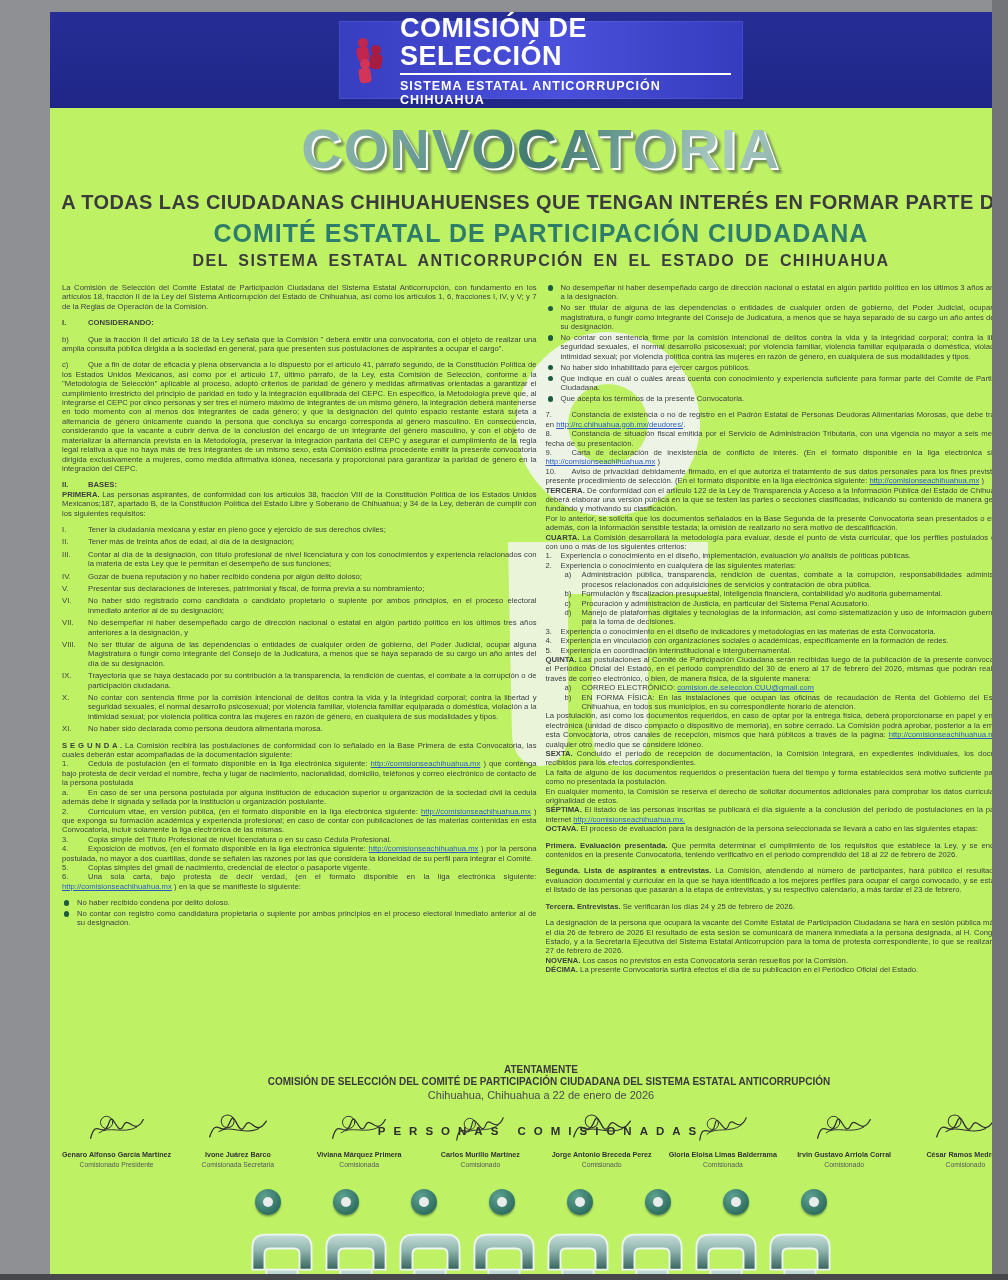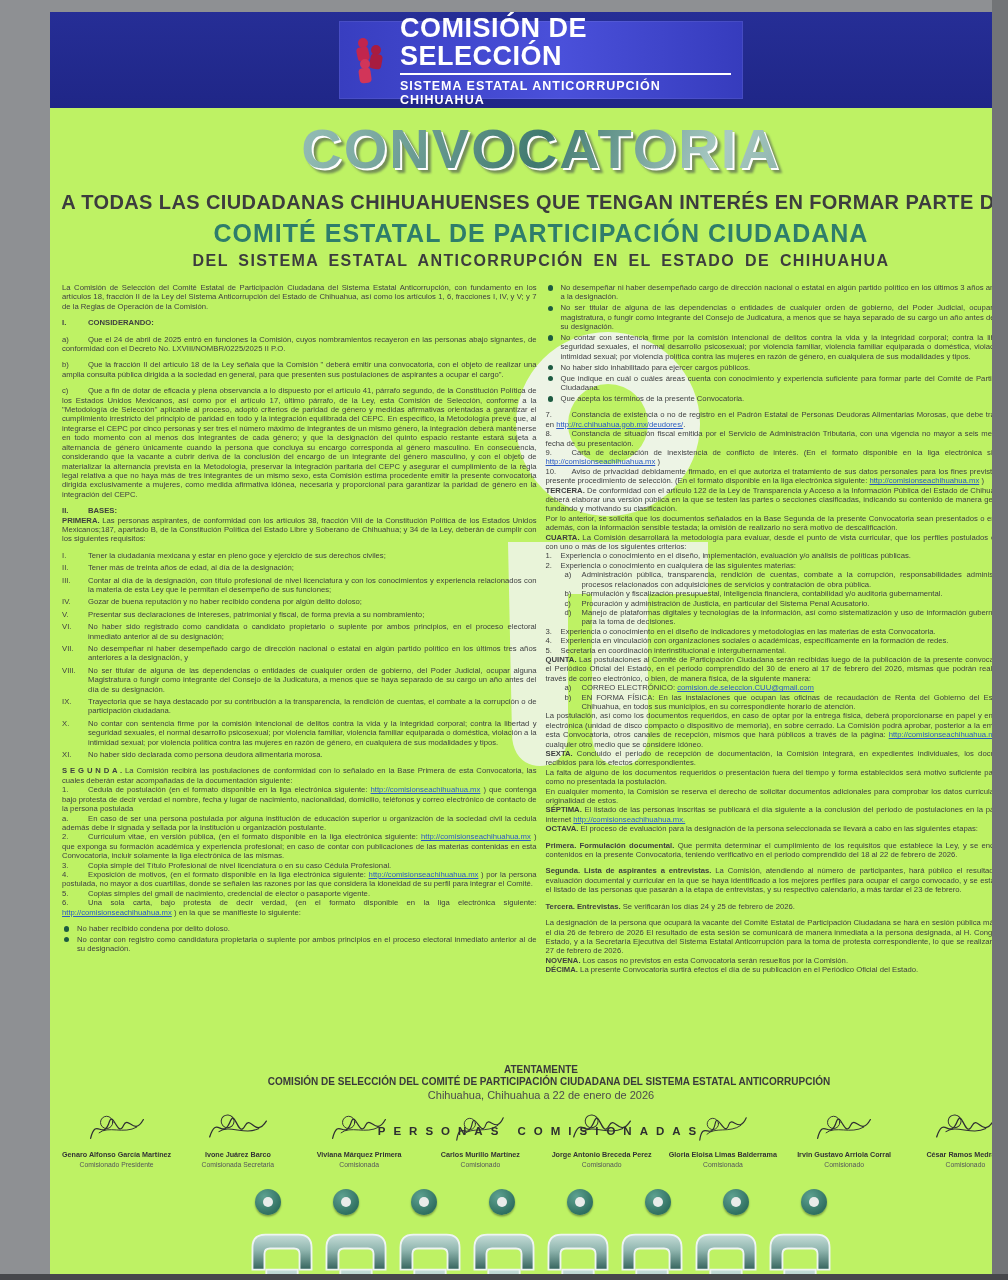--- a/index.html
+++ b/index.html
@@ -110,21 +110,20 @@
     <g fill="#f3f5f4">
       <path d="M80 10a46 46 0 1 1 0 92 46 46 0 0 1 0-92zm0 26a20 20 0 1 0 0 40 20 20 0 0 0 0-40z"></path>
       <path d="M30 115h100v26h-30v70c0 10-6 16-14 16s-14-6-14-16v-70h-12v70c0 10-6 16-14 16s-14-6-14-16z" opacity=".9"></path>
     </g>
   </svg>
 
   <div class="cols">
     <div class="col" id="leftcol">
         <div class="blk p g"><span>La Comisión de Selección del Comité Estatal de Participación Ciudadana del Sistema Estatal Anticorrupción, con fundamento en los artículos 18, fracción II de la Ley del Sistema Anticorrupción del Estado de Chihuahua, así como los artículos 1, 6, fracciones I, IV, y V; y 7 de la Reglas de Operación de la Comisión.</span></div>
         <div class="blk tab b g"><span class="lab">I.</span><span>CONSIDERANDO:</span></div>
-        <div class="blk tab g"><span class="lab">a)</span><span>Que el 24 de abril de 2025 entró en funciones la Comisión, cuyos nombramientos recayeron en las personas abajo signantes, de conformidad con el Decreto No. LXVIII/NOMBR/0225/2025 II P.O.</span></div>
         <div class="blk tab g"><span class="lab">b)</span><span>Que la fracción II del artículo 18 de la Ley señala que la Comisión " deberá emitir una convocatoria, con el objeto de realizar una amplia consulta pública dirigida a la sociedad en general, para que presenten sus postulaciones de aspirantes a ocupar el cargo".</span></div>
         <div class="blk tab g"><span class="lab">c)</span><span>Que a fin de dotar de eficacia y plena observancia a lo dispuesto por el artículo 41, párrafo segundo, de la Constitución Política de los Estados Unidos Mexicanos, así como por el artículo 17, último párrafo, de la Ley, esta Comisión de Selección, conforme a la "Metodología de Selección" aplicable al proceso, adoptó criterios de paridad de género y medidas afirmativas orientadas a garantizar el cumplimiento irrestricto del principio de paridad en todo y la integración equilibrada del CEPC. En específico, la Metodología prevé que, al integrarse el CEPC por cinco personas y ser tres el número máximo de integrantes de un mismo género, la integración deberá mantenerse en todo momento con al menos dos integrantes de cada género; y que la designación del quinto espacio restante estará sujeta a alternancia de género únicamente cuando la persona que concluya su encargo corresponda al género masculino. En consecuencia, considerando que la vacante a cubrir deriva de la conclusión del encargo de un integrante del género masculino, y con el objeto de materializar la alternancia prevista en la Metodología, preservar la integración paritaria del CEPC y asegurar el cumplimiento de la regla legal relativa a que no haya más de tres integrantes de un mismo sexo, esta Comisión estima procedente emitir la presente convocatoria dirigida exclusivamente a mujeres, como medida afirmativa idónea, necesaria y proporcional para garantizar la paridad de género en la integración del CEPC.</span></div>
         <div class="blk tab b"><span class="lab">II.</span><span>BASES:</span></div>
         <div class="blk p g"><span class="bseg">PRIMERA.</span><span> Las personas aspirantes, de conformidad con los artículos 38, fracción VIII de la Constitución Política de los Estados Unidos Mexicanos;187, apartado B, de la Constitución Política del Estado Libre y Soberano de Chihuahua; y 34 de la Ley, deberán de cumplir con los siguientes requisitos:</span></div>
         <div class="blk hang g2"><span class="lab">I.</span><span>Tener la ciudadanía mexicana y estar en pleno goce y ejercicio de sus derechos civiles;</span></div>
         <div class="blk hang g2"><span class="lab">II.</span><span>Tener más de treinta años de edad, al día de la designación;</span></div>
         <div class="blk hang g2"><span class="lab">III.</span><span>Contar al día de la designación, con título profesional de nivel licenciatura y con los conocimientos y experiencia relacionados con la materia de esta Ley que le permitan el desempeño de sus funciones;</span></div>
         <div class="blk hang g2"><span class="lab">IV.</span><span>Gozar de buena reputación y no haber recibido condena por algún delito doloso;</span></div>
         <div class="blk hang g2"><span class="lab">V.</span><span>Presentar sus declaraciones de intereses, patrimonial y fiscal, de forma previa a su nombramiento;</span></div>
         <div class="blk hang g2"><span class="lab">VI.</span><span>No haber sido registrado como candidata o candidato propietario o suplente por ambos principios, en el proceso electoral inmediato anterior al de su designación;</span></div>
@@ -159,31 +158,31 @@
         <div class="blk p"><span>Por lo anterior, se solicita que los documentos señalados en la Base Segunda de la presente Convocatoria sean presentados o enviados, además, con la información sensible testada; la omisión de realizarlo no será motivo de descalificación.</span></div>
         <div class="blk p"><span class="bseg">CUARTA.</span><span> La Comisión desarrollará la metodología para evaluar, desde el punto de vista curricular, que los perfiles postulados cumplan con uno o más de los siguientes criterios:</span></div>
         <div class="blk hangN"><span class="lab">1.</span><span>Experiencia o conocimiento en el diseño, implementación, evaluación y/o análisis de políticas públicas.</span></div>
         <div class="blk hangN"><span class="lab">2.</span><span>Experiencia o conocimiento en cualquiera de las siguientes materias:</span></div>
         <div class="blk hang2"><span class="lab">a)</span><span>Administración pública, transparencia, rendición de cuentas, combate a la corrupción, responsabilidades administrativas, procesos relacionados con adquisiciones de servicios y contratación de obra pública.</span></div>
         <div class="blk hang2"><span class="lab">b)</span><span>Formulación y fiscalización presupuestal, inteligencia financiera, contabilidad y/o auditoria gubernamental.</span></div>
         <div class="blk hang2"><span class="lab">c)</span><span>Procuración y administración de Justicia, en particular del Sistema Penal Acusatorio.</span></div>
         <div class="blk hang2"><span class="lab">d)</span><span>Manejo de plataformas digitales y tecnologías de la información, así como sistematización y uso de información gubernamental para la toma de decisiones.</span></div>
         <div class="blk hangN"><span class="lab">3.</span><span>Experiencia o conocimiento en el diseño de indicadores y metodologías en las materias de esta Convocatoria.</span></div>
         <div class="blk hangN"><span class="lab">4.</span><span>Experiencia en vinculación con organizaciones sociales o académicas, específicamente en la formación de redes.</span></div>
-        <div class="blk hangN"><span class="lab">5.</span><span>Secretaria en coordinación interinstitucional e intergubernamental.</span></div>
+        <div class="blk hangN"><span class="lab">5.</span><span>Experiencia en coordinación interinstitucional e intergubernamental.</span></div>
         <div class="blk p"><span class="bseg">QUINTA.</span><span> Las postulaciones al Comité de Participación Ciudadana serán recibidas luego de la publicación de la presente convocatoria en el Periódico Oficial del Estado, en el periodo comprendido del 30 de enero al 17 de febrero del 2026, mismas que podrán realizarse a través de correo electrónico, o bien, de manera física, de la siguiente manera:</span></div>
         <div class="blk hang2"><span class="lab">a)</span><span>CORREO ELECTRÓNICO: </span><a class="lnk">comision.de.seleccion.CUU@gmail.com</a></div>
         <div class="blk hang2"><span class="lab">b)</span><span>EN FORMA FÍSICA: En las instalaciones que ocupan las oficinas de recaudación de Renta del Gobierno del Estado de Chihuahua, en todos sus municipios, en su correspondiente horario de atención.</span></div>
         <div class="blk p"><span>La postulación, así como los documentos requeridos, en caso de optar por la entrega física, deberá proporcionarse en papel y en versión electrónica (unidad de disco compacto o dispositivo de memoria), en sobre cerrado. La Comisión podrá aprobar, posterior a la emisión de esta Convocatoria, otros canales de recepción, mismos que hará públicos a través de la página: </span><a class="lnk">http://comisionseachihuahua.mx</a><span> o por cualquier otro medio que se considere idóneo.</span></div>
         <div class="blk p"><span class="bseg">SEXTA.</span><span> Concluido el periodo de recepción de documentación, la Comisión integrará, en expedientes individuales, los documentos recibidos para los efectos correspondientes.</span></div>
         <div class="blk p"><span>La falta de alguno de los documentos requeridos o presentación fuera del tiempo y forma establecidos será motivo suficiente para tener como no presentada la postulación.</span></div>
         <div class="blk p"><span>En cualquier momento, la Comisión se reserva el derecho de solicitar documentos adicionales para comprobar los datos curriculares o la originalidad de estos.</span></div>
         <div class="blk p"><span class="bseg">SÉPTIMA.</span><span> El listado de las personas inscritas se publicará el día siguiente a la conclusión del periodo de postulaciones en la página de internet </span><a class="lnk">http://comisionseachihuahua.mx.</a></div>
         <div class="blk p g"><span class="bseg">OCTAVA.</span><span> El proceso de evaluación para la designación de la persona seleccionada se llevará a cabo en las siguientes etapas:</span></div>
-        <div class="blk p g"><span class="bseg">Primera. Formulación documental.</span><span> Que permita determinar el cumplimiento de los requisitos que establece la Ley, y se encuentran contenidos en la presente Convocatoria, teniendo verificativo en el periodo comprendido del 18 al 22 de febrero de 2026.</span></div>
+        <div class="blk p g"><span class="bseg">Primera. Evaluación presentada.</span><span> Que permita determinar el cumplimiento de los requisitos que establece la Ley, y se encuentran contenidos en la presente Convocatoria, teniendo verificativo en el periodo comprendido del 18 al 22 de febrero de 2026.</span></div>
         <div class="blk p g"><span class="bseg">Segunda. Lista de aspirantes a entrevistas.</span><span> La Comisión, atendiendo al número de participantes, hará público el resultado de la evaluación documental y curricular en la que se haya identificado a los mejores perfiles para ocupar el cargo convocado, y se establecerá el listado de las personas que pasarán a la etapa de entrevistas, y su respectivo calendario, a más tardar el 23 de febrero.</span></div>
         <div class="blk p g"><span class="bseg">Tercera. Entrevistas.</span><span> Se verificarán los días 24 y 25 de febrero de 2026.</span></div>
         <div class="blk p"><span>La designación de la persona que ocupará la vacante del Comité Estatal de Participación Ciudadana se hará en sesión pública más tardar el día 26 de febrero de 2026 El resultado de esta sesión se comunicará de manera inmediata a la persona designada, al H. Congreso del Estado, y a la Secretaría Ejecutiva del Sistema Estatal Anticorrupción para la toma de protesta correspondiente, lo que se realizará, el día 27 de febrero de 2026.</span></div>
         <div class="blk p"><span class="bseg">NOVENA.</span><span> Los casos no previstos en esta Convocatoria serán resueltos por la Comisión.</span></div>
         <div class="blk p"><span class="bseg">DÉCIMA.</span><span> La presente Convocatoria surtirá efectos el día de su publicación en el Periódico Oficial del Estado.</span></div>
       </div>
   </div>
 
   <div class="bottom">
     <div class="att">ATENTAMENTE</div>

